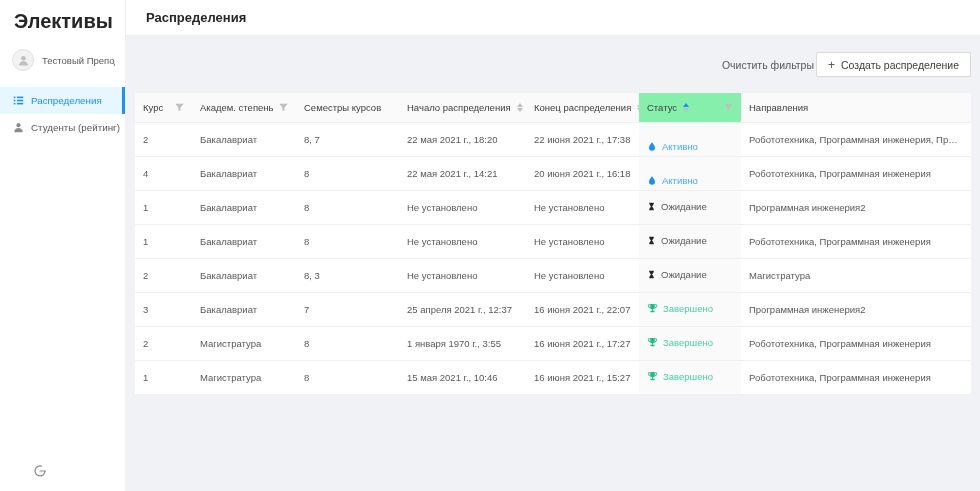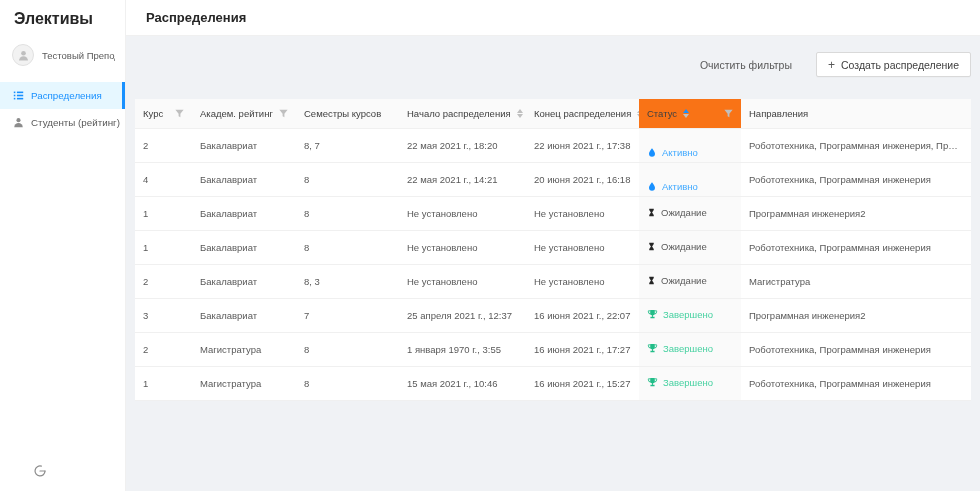--- a/index.html
+++ b/index.html
@@ -3,55 +3,55 @@
 <meta charset="utf-8">
 <style>
   * { margin:0; padding:0; box-sizing:border-box; }
   html,body { width:980px; height:491px; overflow:hidden; }
   body { font-family:"Liberation Sans", sans-serif; color:#595959; background:#fff; }
 
   .app { display:flex; width:980px; height:491px; }
 
   
   .sidebar { width:126px; background:#fff; border-right:1px solid #f0f0f0; position:relative; flex:none; }
-  .sidebar-title { font-size:16px; font-weight:700; color:#262626; padding:10px 14px 12px; }
+  .sidebar-title { font-size:20px; font-weight:700; color:#262626; padding:10px 14px 12px; }
   .user-row { display:flex; align-items:center; gap:8px; padding:4px 10px 16px 12px; }
   .avatar { width:22px; height:22px; border-radius:50%; background:#f2f2f2; border:1px solid #e1e1e1;
             display:flex; align-items:center; justify-content:center; flex:none; }
   .user-name { font-size:9.5px; color:#595959; white-space:nowrap; overflow:hidden; }
   .menu { display:flex; flex-direction:column; }
   .menu-item { display:flex; align-items:center; gap:7px; height:27px; padding-left:13px; font-size:9.8px;
                color:#595959; cursor:pointer; border-right:3px solid transparent; white-space:nowrap; }
   .menu-item svg { flex:none; color:#8c8c8c; }
   .menu-item.active { background:#e6f7ff; color:#1890ff; border-right-color:#1890ff; }
   .menu-item.active svg { color:#1890ff; }
   .logout-btn { position:absolute; left:32px; bottom:11px; width:16px; height:16px; background:none; border:none;
                 cursor:pointer; padding:0; }
 
   
   .main { flex:1; display:flex; flex-direction:column; background:#f0f2f5; min-width:0; }
   .page-header { height:36px; background:#fff; border-bottom:1px solid #f0f0f0; display:flex; align-items:center;
                  padding:0 20px; flex:none; }
   .page-title { font-size:13px; font-weight:700; color:#262626; }
 
   .content { flex:1; padding:0 9px; }
-  .toolbar { display:flex; justify-content:flex-end; align-items:center; gap:24px; margin:16px 0 22px; }
+  .toolbar { display:flex; justify-content:flex-end; align-items:center; gap:2px; margin:16px 0 16px; }
   .clear-filters { font-size:10.5px; color:#595959; cursor:pointer; }
   .create-btn { display:flex; align-items:center; gap:6px; height:25px; padding:0 11px; background:#fff;
                 border:1px solid #d9d9d9; border-radius:2px; font-size:10.5px; color:#404040; cursor:pointer;
                 font-family:"Liberation Sans", sans-serif; box-shadow:0 1px 1px rgba(0,0,0,0.02); }
   .plus-glyph { font-size:12px; line-height:1; color:#595959; }
 
   
   .table-card { background:#fff; }
   table { width:100%; border-collapse:collapse; table-layout:fixed;padding-left:16px; }
   th, td { text-align:left; padding:0 8px; white-space:nowrap; overflow:hidden; text-overflow:ellipsis;
            border-bottom:1px solid #f0f0f0; font-size:9.5px; }
   th { background:#fafafa; color:#404040; font-weight:400; height:29px; }
-  th.sorted { background:#f97316; }
+  th.sorted { background:#86efac; }
   td { color:#595959; height:34px; }
   td.sorted { background:#fafafa; }
   .th-box { display:flex; align-items:center; gap:4px; }
   .funnel { margin-left:auto; display:flex; align-items:center; cursor:pointer; }
   .sorter { display:inline-flex; flex-direction:column; gap:1px; margin-left:2px; cursor:pointer; }
   .caret { width:0; height:0; border-left:3px solid transparent; border-right:3px solid transparent; }
   .caret-up { border-bottom:4px solid #bfbfbf; }
   .caret-down { border-top:4px solid #bfbfbf; }
   .caret-up.on { border-bottom-color:#1890ff; }
 
@@ -140,21 +140,21 @@
                     <span>Курс</span>
                   <span class="funnel">
                     <svg width="9" height="9" viewBox="0 0 12 12">
                         <path fill="#bfbfbf" d="M0.5 1h11L7.2 6.3V11L4.8 9.5V6.3L0.5 1z"></path>
                       </svg>
                   </span>
                 </div>
               </th>
               <th>
                 <div class="th-box">
-                    <span>Академ. рейтинг</span>
+                    <span>Академ. степень</span>
                   <span class="funnel">
                     <svg width="9" height="9" viewBox="0 0 12 12">
                         <path fill="#bfbfbf" d="M0.5 1h11L7.2 6.3V11L4.8 9.5V6.3L0.5 1z"></path>
                       </svg>
                   </span>
                 </div>
               </th>
               <th>
                 <div class="th-box">
                     <span>Семестры курсов</span>

